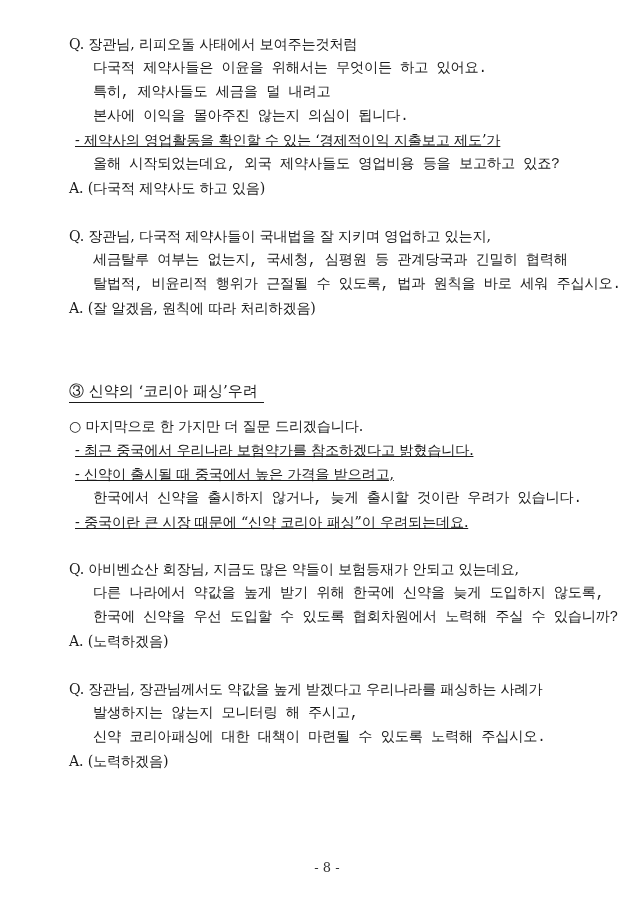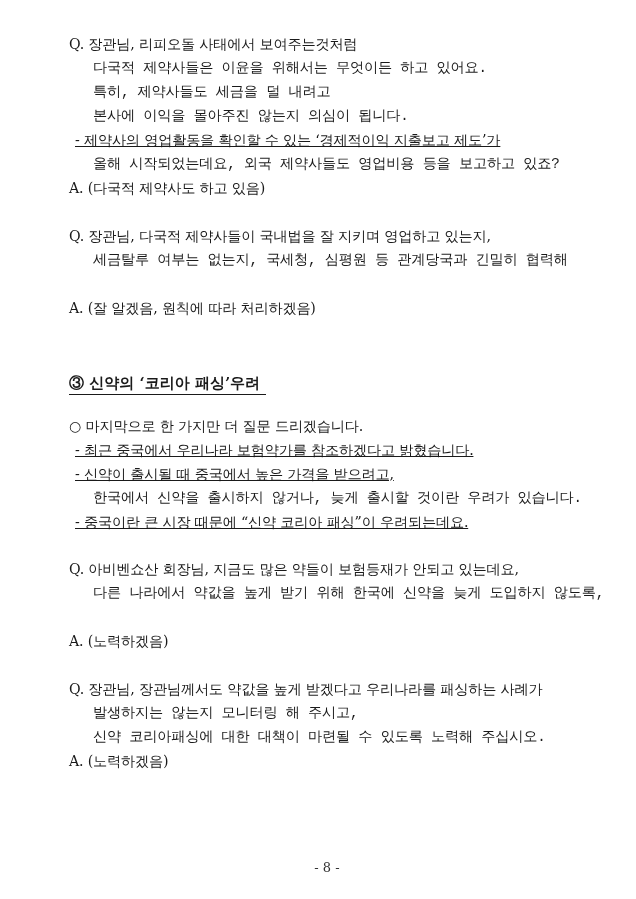--- a/index.html
+++ b/index.html
@@ -9,22 +9,22 @@
       color: #1a1a1a;
     }
     .page { position: absolute; left: 0; top: 0; width: 636px; height: 899px; margin-left: 9px; }
     .line {
       position: absolute; left: 60px; white-space: nowrap;
       font-size: 14.2px; line-height: 20px; letter-spacing: -0.2px;
     }
     .ind { left: 84px; font-family: Liberation Mono, monospace; }
     .dash { left: 66px; text-decoration: underline; }
     .heading {
-      position: absolute; left: 60px; top: 372px;
-      font-size: 15px; font-weight: bold; line-height: 22px;
+      position: absolute; left: 60px; top: 380px;
+      font-size: 15px; font-weight: normal; line-height: 22px;
       border-bottom: 1.5px solid #1a1a1a; padding-right: 6px;
       white-space: nowrap;
       text-align: center;
     }
     .footer {
       position: absolute; left: 0; width: 636px; top: 860px;
       text-align: center; font-size: 13px; color: #333;
     }
   </style>
 </head>
@@ -35,32 +35,34 @@
   <div class="line" style="top:34px">Q. 장관님, 리피오돌 사태에서 보여주는것처럼</div>
   <div class="line ind" style="top:58px">다국적 제약사들은 이윤을 위해서는 무엇이든 하고 있어요.</div>
   <div class="line ind" style="top:82px">특히, 제약사들도 세금을 덜 내려고</div>
   <div class="line ind" style="top:106px">본사에 이익을 몰아주진 않는지 의심이 됩니다.</div>
   <div class="line dash" style="top:130px">- 제약사의 영업활동을 확인할 수 있는 ‘경제적이익 지출보고 제도’가</div>
   <div class="line ind" style="top:154px">올해 시작되었는데요, 외국 제약사들도 영업비용 등을 보고하고 있죠?</div>
   <div class="line" style="top:178px">A. (다국적 제약사도 하고 있음)</div>
 
   <div class="line" style="top:226px">Q. 장관님, 다국적 제약사들이 국내법을 잘 지키며 영업하고 있는지,</div>
   <div class="line ind" style="top:250px">세금탈루 여부는 없는지, 국세청, 심평원 등 관계당국과 긴밀히 협력해</div>
+  <div class="line ind" style="top:274px">탈법적, 비윤리적 행위가 근절될 수 있도록, 법과 원칙을 바로 세워 주십시오.</div>
   <div class="line" style="top:298px">A. (잘 알겠음, 원칙에 따라 처리하겠음)</div>
 
   <div class="heading">③ 신약의 ‘코리아 패싱’우려</div>
 
   <div class="line" style="top:416px">○ 마지막으로 한 가지만 더 질문 드리겠습니다.</div>
   <div class="line dash" style="top:440px">- 최근 중국에서 우리나라 보험약가를 참조하겠다고 밝혔습니다.</div>
   <div class="line dash" style="top:464px">- 신약이 출시될 때 중국에서 높은 가격을 받으려고,</div>
   <div class="line ind" style="top:488px">한국에서 신약을 출시하지 않거나, 늦게 출시할 것이란 우려가 있습니다.</div>
   <div class="line dash" style="top:512px">- 중국이란 큰 시장 때문에 “신약 코리아 패싱”이 우려되는데요.</div>
 
   <div class="line" style="top:559px">Q. 아비벤쇼산 회장님, 지금도 많은 약들이 보험등재가 안되고 있는데요,</div>
   <div class="line ind" style="top:583px">다른 나라에서 약값을 높게 받기 위해 한국에 신약을 늦게 도입하지 않도록,</div>
+  <div class="line ind" style="top:607px">한국에 신약을 우선 도입할 수 있도록 협회차원에서 노력해 주실 수 있습니까?</div>
   <div class="line" style="top:631px">A. (노력하겠음)</div>
 
   <div class="line" style="top:679px">Q. 장관님, 장관님께서도 약값을 높게 받겠다고 우리나라를 패싱하는 사례가</div>
   <div class="line ind" style="top:703px">발생하지는 않는지 모니터링 해 주시고,</div>
   <div class="line ind" style="top:727px">신약 코리아패싱에 대한 대책이 마련될 수 있도록 노력해 주십시오.</div>
   <div class="line" style="top:751px">A. (노력하겠음)</div>
 
   <div class="footer">- 8 -</div>
 </div>
 

